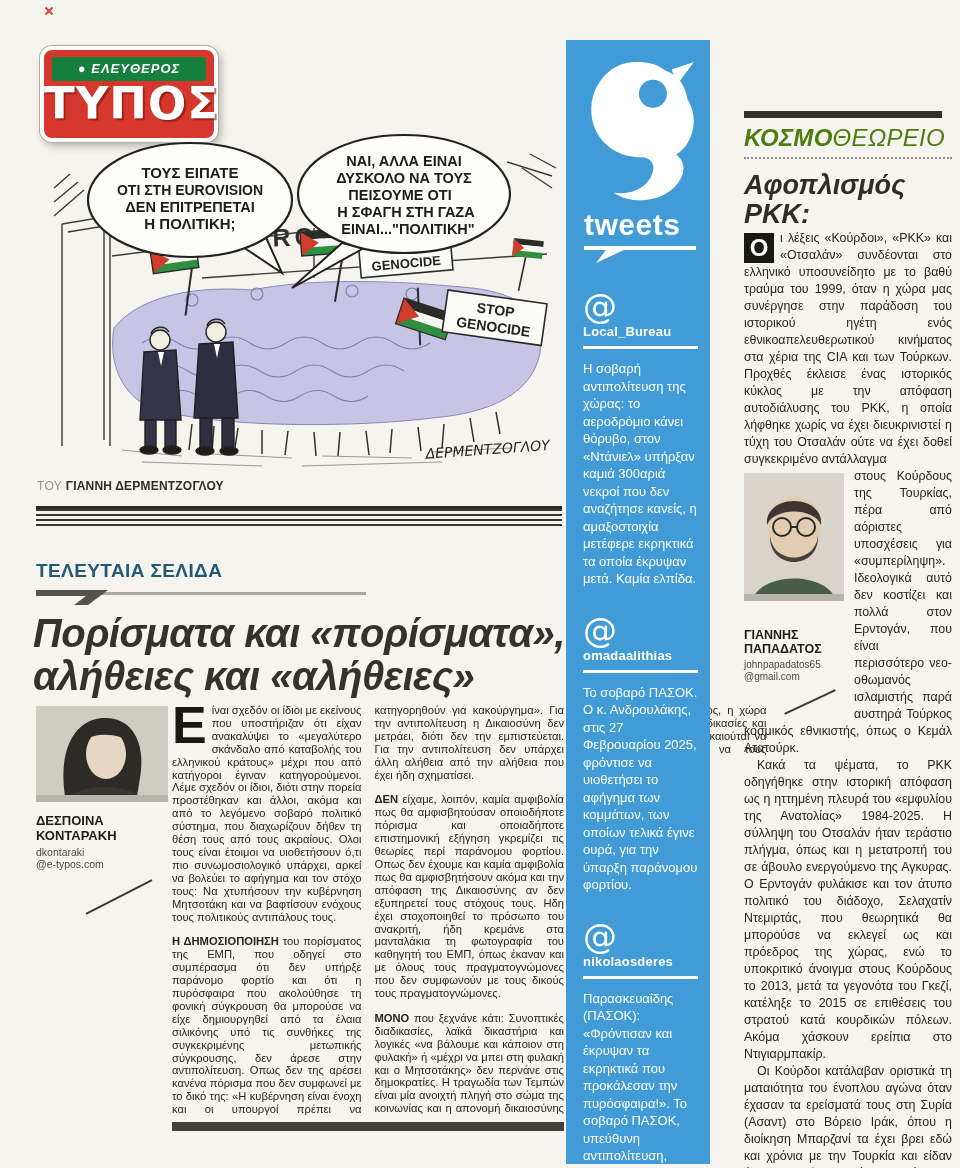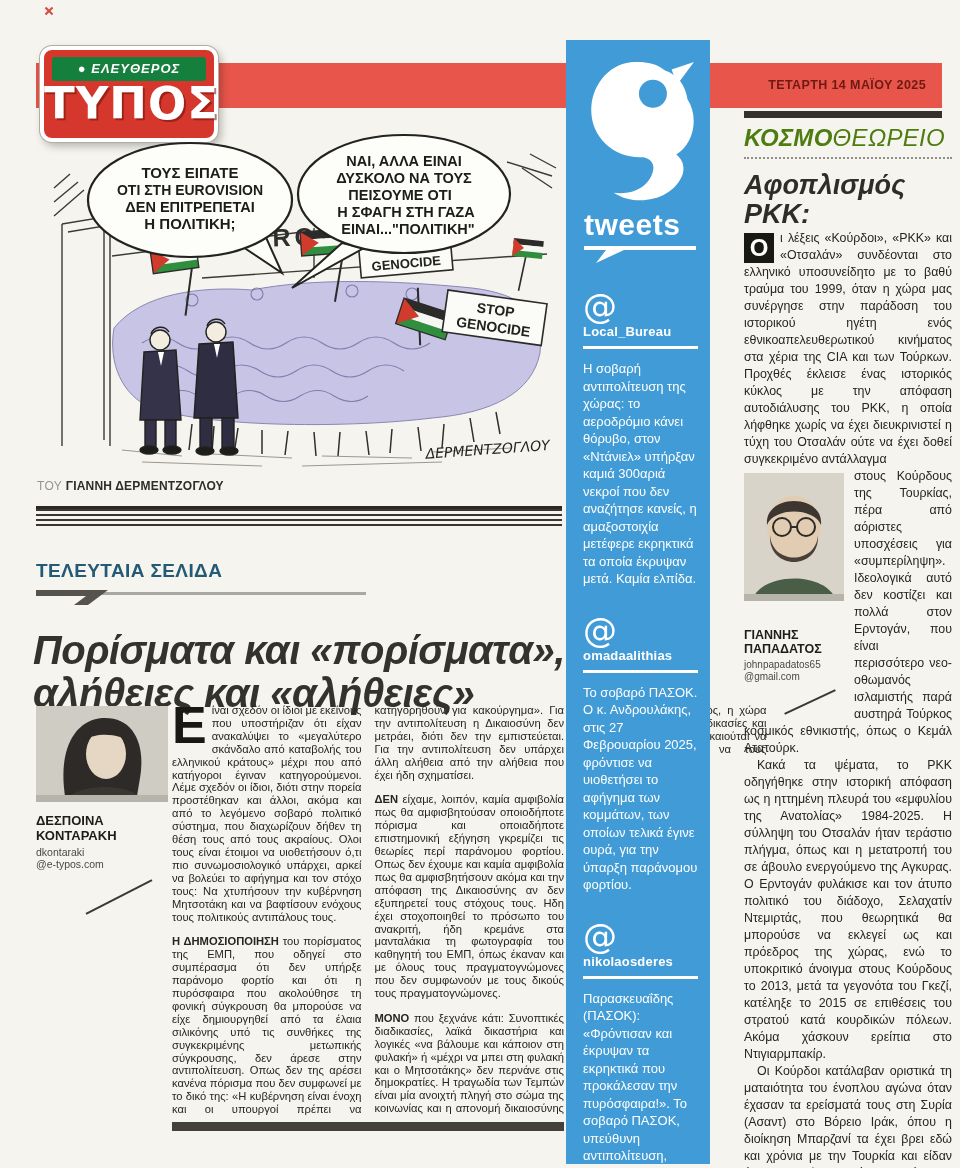--- a/index.html
+++ b/index.html
@@ -24,21 +24,21 @@
   
   .cartoon{position:absolute;left:52px;top:128px;width:510px;height:345px;}
   .cartoon-credit{position:absolute;left:37px;top:479px;font-size:12px;color:#97948d;letter-spacing:.4px;}
   .cartoon-credit b{color:#2e2d28;letter-spacing:.2px;}
   .multi-rule{position:absolute;left:36px;top:506px;width:526px;height:17px;
               background:repeating-linear-gradient(to bottom,#3b3730 0 2px,rgba(0,0,0,0) 2px 5px);border-top:3px solid #2b2722;}
   
   .section-label{position:absolute;left:36px;top:560px;font-size:19px;font-weight:bold;color:#235a75;letter-spacing:.4px;}
   .section-rule{position:absolute;left:36px;top:590px;}
   .headline{position:absolute;left:33px;top:612px;width:534px;font-size:40px;line-height:43px;
-            font-weight:bold;font-style:italic;color:#33322c;letter-spacing:-.5px;margin-top:17px;}
+            font-weight:bold;font-style:italic;color:#33322c;letter-spacing:-.5px;}
   .author-left{position:absolute;left:36px;top:706px;width:132px;}
   .author-name{font-size:13px;font-weight:bold;line-height:15px;margin-top:7px;color:#1e1d19;}
   .author-contact{font-size:10.5px;line-height:12px;color:#4a4943;margin-top:3px;}
   .slash{width:74px;border-top:2px solid #3a3832;transform:rotate(-27deg);margin:26px 0 0 46px;}
   .article-body{position:absolute;left:172px;top:704px;width:392px;height:424px;
                 column-count:2;column-gap:13px;font-size:11.2px;line-height:12.9px;text-align:justify;color:#26251f;}
   .article-body p{margin:0 0 12px 0;}
   .dropcap-left{float:left;font-size:52px;line-height:41px;font-weight:bold;color:#191813;padding:1px 5px 0 0;}
   .left-endbar{position:absolute;left:172px;top:1122px;width:392px;height:9px;background:#45413a;}
   
@@ -67,23 +67,20 @@
   .inset-mail{font-size:10px;line-height:12px;color:#4a4943;margin-top:3px;}
   .slash-sm{width:56px;border-top:2px solid #3a3832;transform:rotate(-25deg);margin:18px 0 6px 38px;}
   .clear{clear:left;}
 </style>
 </head>
 <body>
 
 <div class="page">
 
   <div class="crop-mark"></div>
-  <div class="masthead-bar">
-    <span class="masthead-date">ΤΕΤΑΡΤΗ 14 ΜΑΪΟΥ 2025</span>
-  </div>
   <div class="right-underbar"></div>
   <div class="logo">
     <div class="logo-top">● ΕΛΕΥΘΕΡΟΣ</div>
     <div class="logo-main">ΤΥΠΟΣ</div>
   </div>
 
   <svg class="cartoon" viewBox="0 0 510 345">
 
     <g stroke="#3a3a38" stroke-width="1.4" fill="none">
       <path d="M10,96 L10,318"></path>

